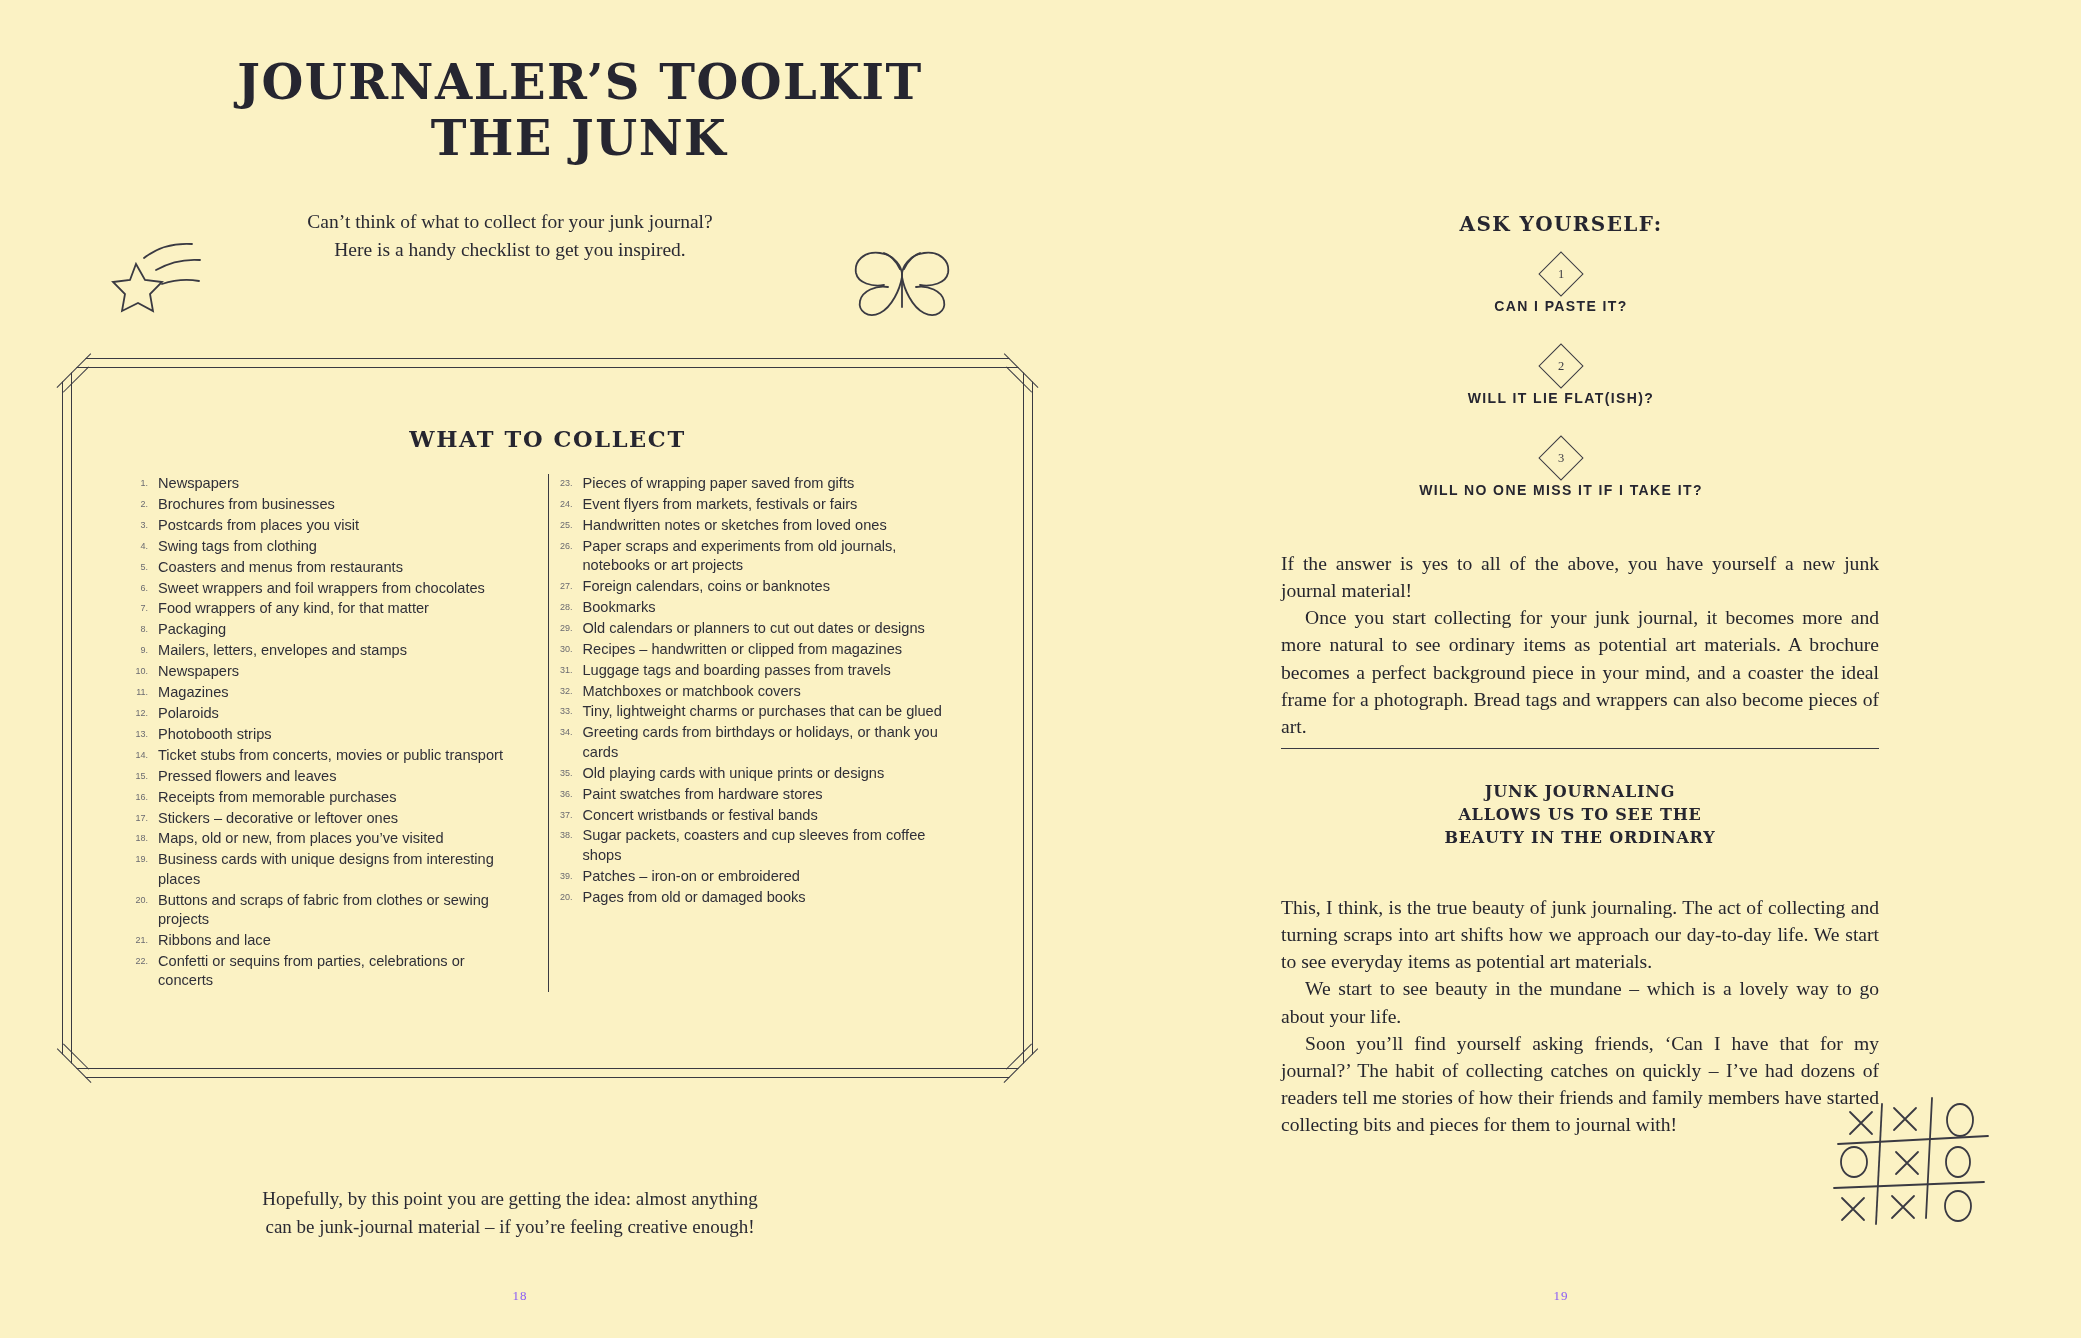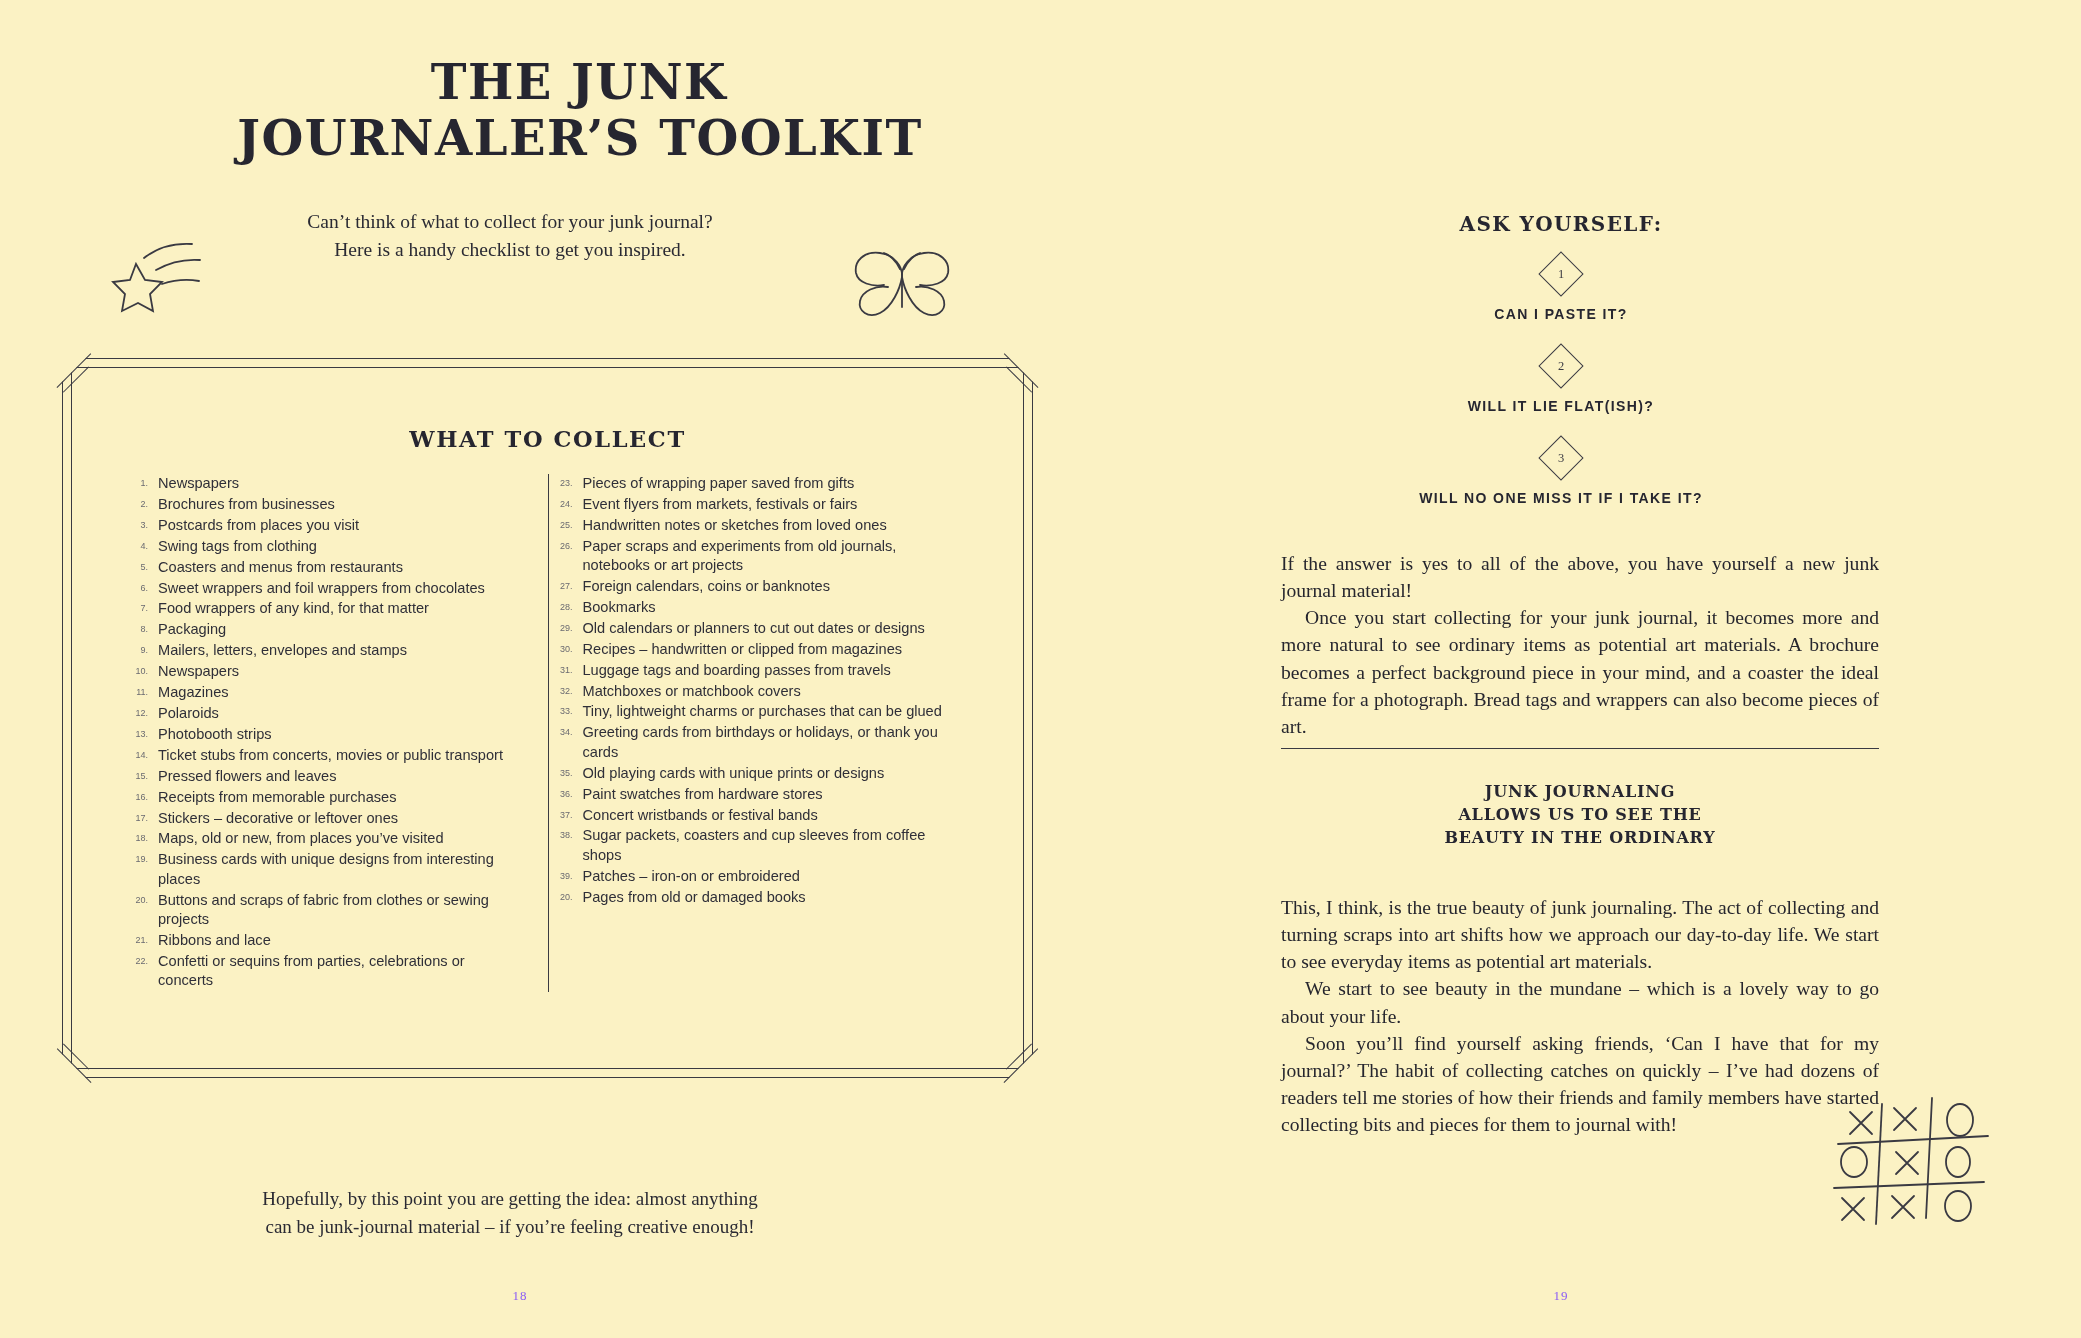--- a/index.html
+++ b/index.html
@@ -211,21 +211,21 @@
     left: 0; top: 0;
     width: 30px; height: 30px;
     line-height: 30px;
     text-align: center;
     transform: rotate(-45deg);
     font-size: 12.5px;
     color: #3a3a42;
     font-family: "Liberation Serif", serif;
   }
   .step-label {
-    margin-top: 12px;
+    margin-top: 4px;
     font-family: "Liberation Sans", sans-serif;
     font-weight: bold;
     font-size: 14px;
     letter-spacing: 1.4px;
     color: #262630;
   }
   .s1 { top: 258px; }
   .s2 { top: 350px; }
   .s3 { top: 442px; }
 
@@ -266,22 +266,22 @@
   }
 
   .para2 { top: 894px; }
 </style>
 </head>
 <body>
 
 <div class="page page-left">
 
   <div class="title-block">
+    <div class="title-line l2">JOURNALER’S TOOLKIT</div>
     <div class="title-line l1">THE JUNK</div>
-    <div class="title-line l2">JOURNALER’S TOOLKIT</div>
   </div>
 
   <div class="subtitle">
     <div>Can’t think of what to collect for your junk journal?</div>
     <div>Here is a handy checklist to get you inspired.</div>
   </div>
 
   <div class="doodle doodle-star">
     <svg width="110" height="90" viewBox="0 0 110 90" fill="none" stroke="#3a3a42" stroke-width="1.8" stroke-linecap="round">
       <path d="M36 24 l9 16 17 2 -12 12 3 17 -15 -8 -16 8 3 -17 -12 -12 17 -2 z"></path>

